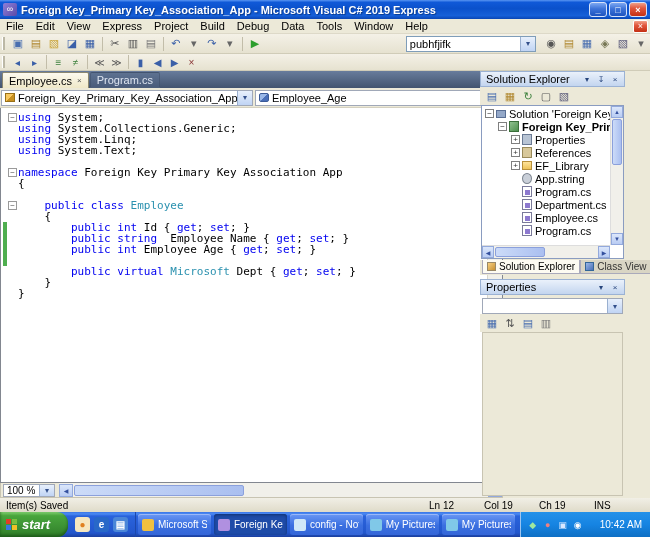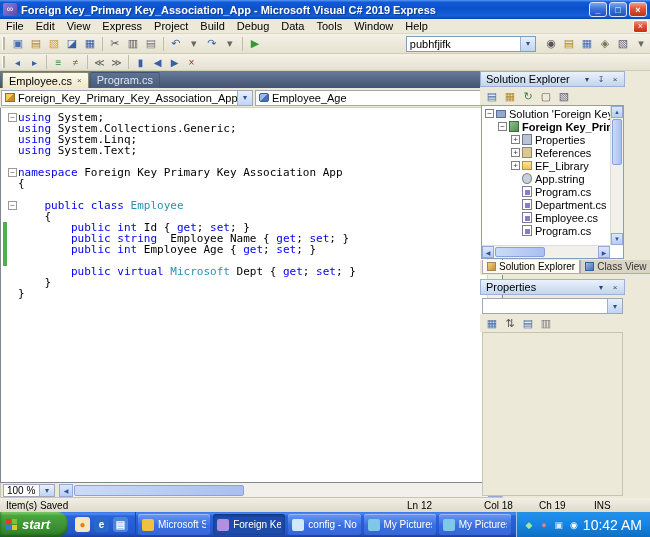--- a/index.html
+++ b/index.html
@@ -116,21 +116,21 @@
 .bt-cv{background:linear-gradient(135deg,#9ab8e8,#4a6fb8);border:1px solid #369;}
 #props-panel{margin-top:4px;display:flex;flex-direction:column;height:219px;}
 #props-combo{height:16px;margin:3px 2px 0 2px;background:#fff;border:1px solid #a0a8b8;display:flex;align-items:center;}
 #props-combo .combo-text{flex:1;}
 #props-content{flex:1;background:#ece9d8;border:1px solid #c8c4b2;margin:0 2px 2px 2px;}
 
 
 #statusbar{position:absolute;left:0;top:498px;width:650px;height:14px;background:linear-gradient(180deg,#f1efe6,#dfdbc9);display:flex;align-items:center;font-size:10px;}
 #status-message{flex:1;padding-left:6px;}
 .sb-cell{flex:0 0 auto;}
-#status-line{width:77px;}
+#status-line{width:55px;}
 #status-col{width:55px;}
 #status-ch{width:55px;}
 #status-mode{width:56px;}
 
 
 #taskbar{position:absolute;left:0;top:512px;width:650px;height:25px;display:flex;align-items:center;
   background:linear-gradient(180deg,#3a77e8 0%,#4c8af2 8%,#2a63dc 16%,#2256cc 84%,#1c3f9e 100%);}
 #start-button{flex:0 0 auto;width:68px;height:25px;display:flex;align-items:center;padding-left:6px;
   background:linear-gradient(180deg,#7fce6e 0%,#48a53c 15%,#3d9334 55%,#2f7d28 100%);
   border-radius:0 11px 11px 0;box-shadow:inset 0 -2px 3px #1e5c1a;color:#fff;font-weight:bold;font-style:italic;font-size:13px;}
@@ -141,21 +141,21 @@
 .ql-icon{width:15px;height:15px;margin:0 2px;border-radius:3px;display:flex;align-items:center;justify-content:center;font-size:10px;font-weight:bold;color:#fff;}
 #task-buttons{flex:1;display:flex;align-items:center;height:25px;padding:2px 2px;overflow:hidden;}
 .task-btn{flex:1;max-width:86px;height:21px;margin-right:3px;display:flex;align-items:center;padding:0 4px;border-radius:3px;
   background:linear-gradient(180deg,#6a97f4,#3a6fe0 55%,#3466d8);box-shadow:inset 0 1px 0 #9ab8f8;color:#fff;font-size:10px;white-space:nowrap;overflow:hidden;}
 .task-btn.active{background:#1e4ba8;box-shadow:inset 0 1px 3px #10306e;}
 .task-ico{width:12px;height:12px;margin-right:4px;flex:0 0 auto;border-radius:2px;}
 .task-label{overflow:hidden;}
 #tray{flex:0 0 auto;height:25px;display:flex;align-items:center;padding:0 8px 0 6px;
   background:linear-gradient(180deg,#2391e9 0%,#1684e2 50%,#0e6fc4 100%);border-left:1px solid #9cc4f0;}
 .tray-ico{width:12px;height:12px;margin-right:3px;display:flex;align-items:center;justify-content:center;font-size:9px;}
-#tray-time{color:#fff;font-size:14px;margin-left:0;}
+#tray-time{color:#fff;font-size:10px;margin-left:13px;}
 </style>
 </head>
 <body>
 
 <div id="titlebar">
   <span id="app-icon">∞</span>
   <span id="title-text">Foreign Key_Primary Key_Association_App - Microsoft Visual C# 2019 Express</span>
   <span class="winbtn">_</span>
   <span class="winbtn">□</span>
   <span class="winbtn close">×</span>
@@ -403,21 +403,21 @@
         <span class="tb-btn" style="color: rgb(74, 111, 176);">▤</span>
         <span class="tb-btn" style="color: rgb(119, 119, 119);">▥</span>
       </div>
     <div id="props-content"></div>
   </div>
 </div>
 
 <div id="statusbar">
   <span id="status-message">Item(s) Saved</span>
   <span class="sb-cell" id="status-line">Ln 12</span>
-  <span class="sb-cell" id="status-col">Col 18</span>
+  <span class="sb-cell" id="status-col">Col 19</span>
   <span class="sb-cell" id="status-ch">Ch 19</span>
   <span class="sb-cell" id="status-mode">INS</span>
 </div>
 
 <div id="taskbar">
   <div id="start-button">
     <span id="start-flag">
         <i class="f-r"></i>
         <i class="f-g"></i>
         <i class="f-b"></i>

